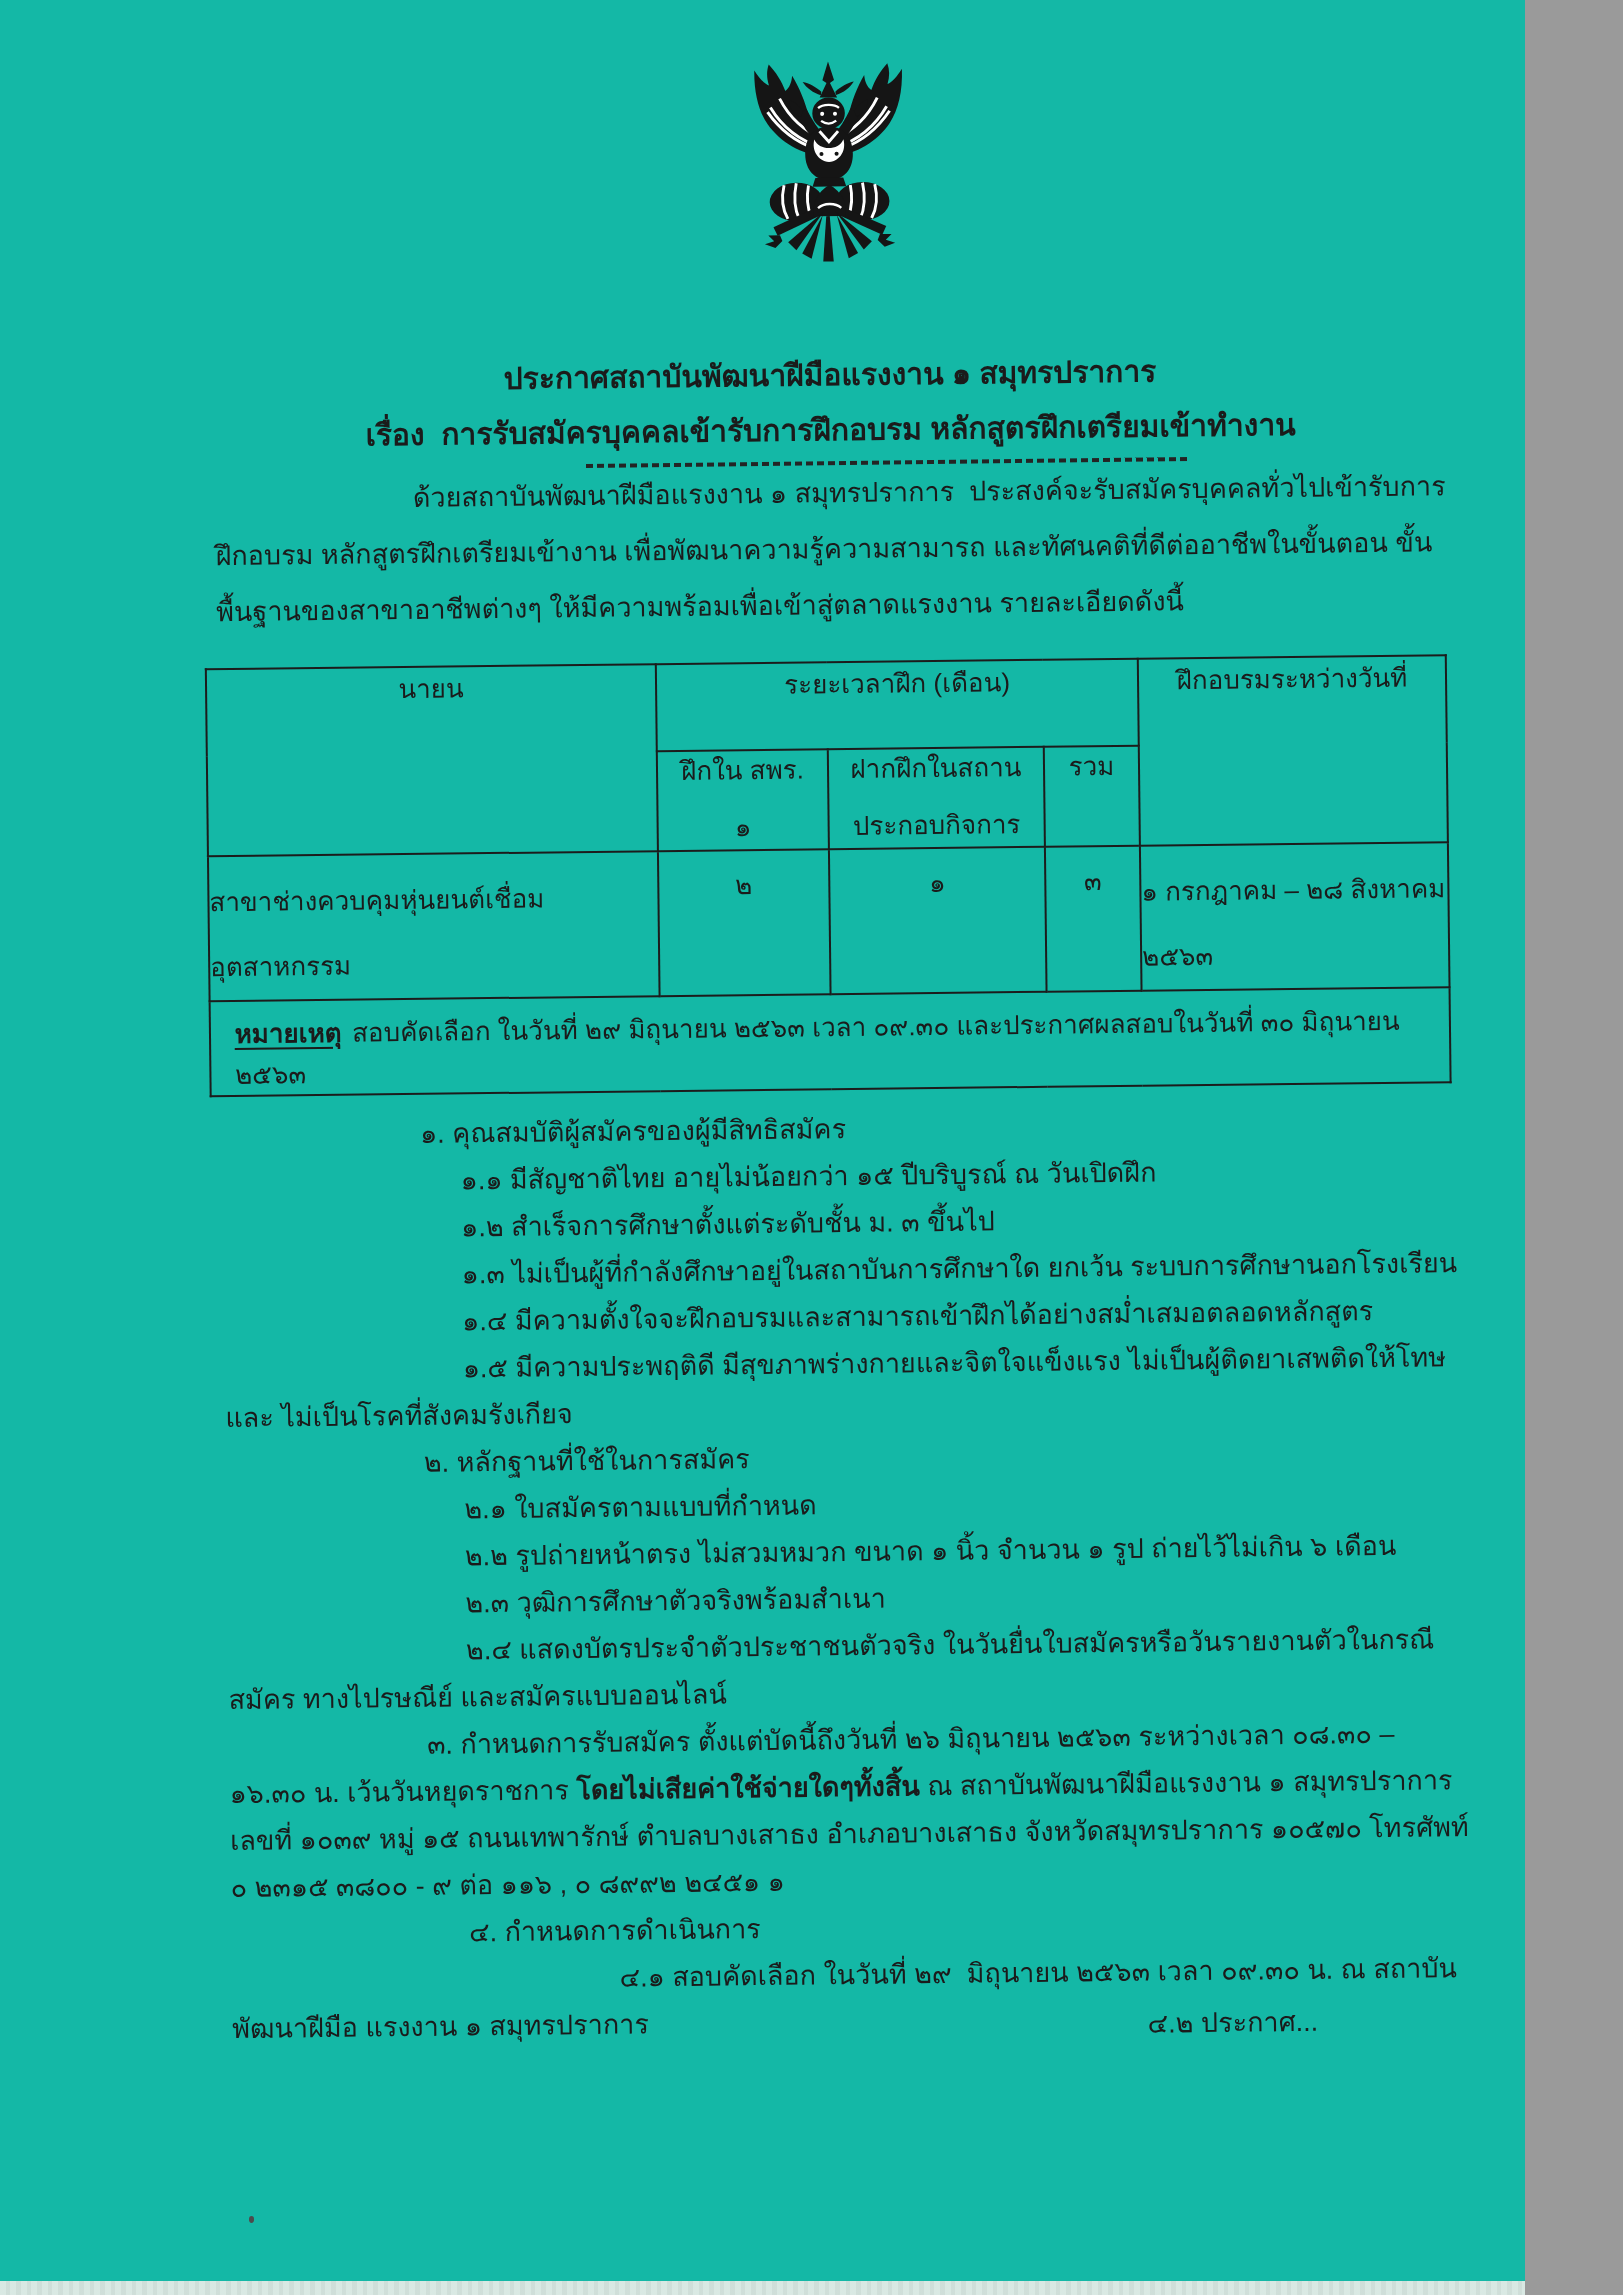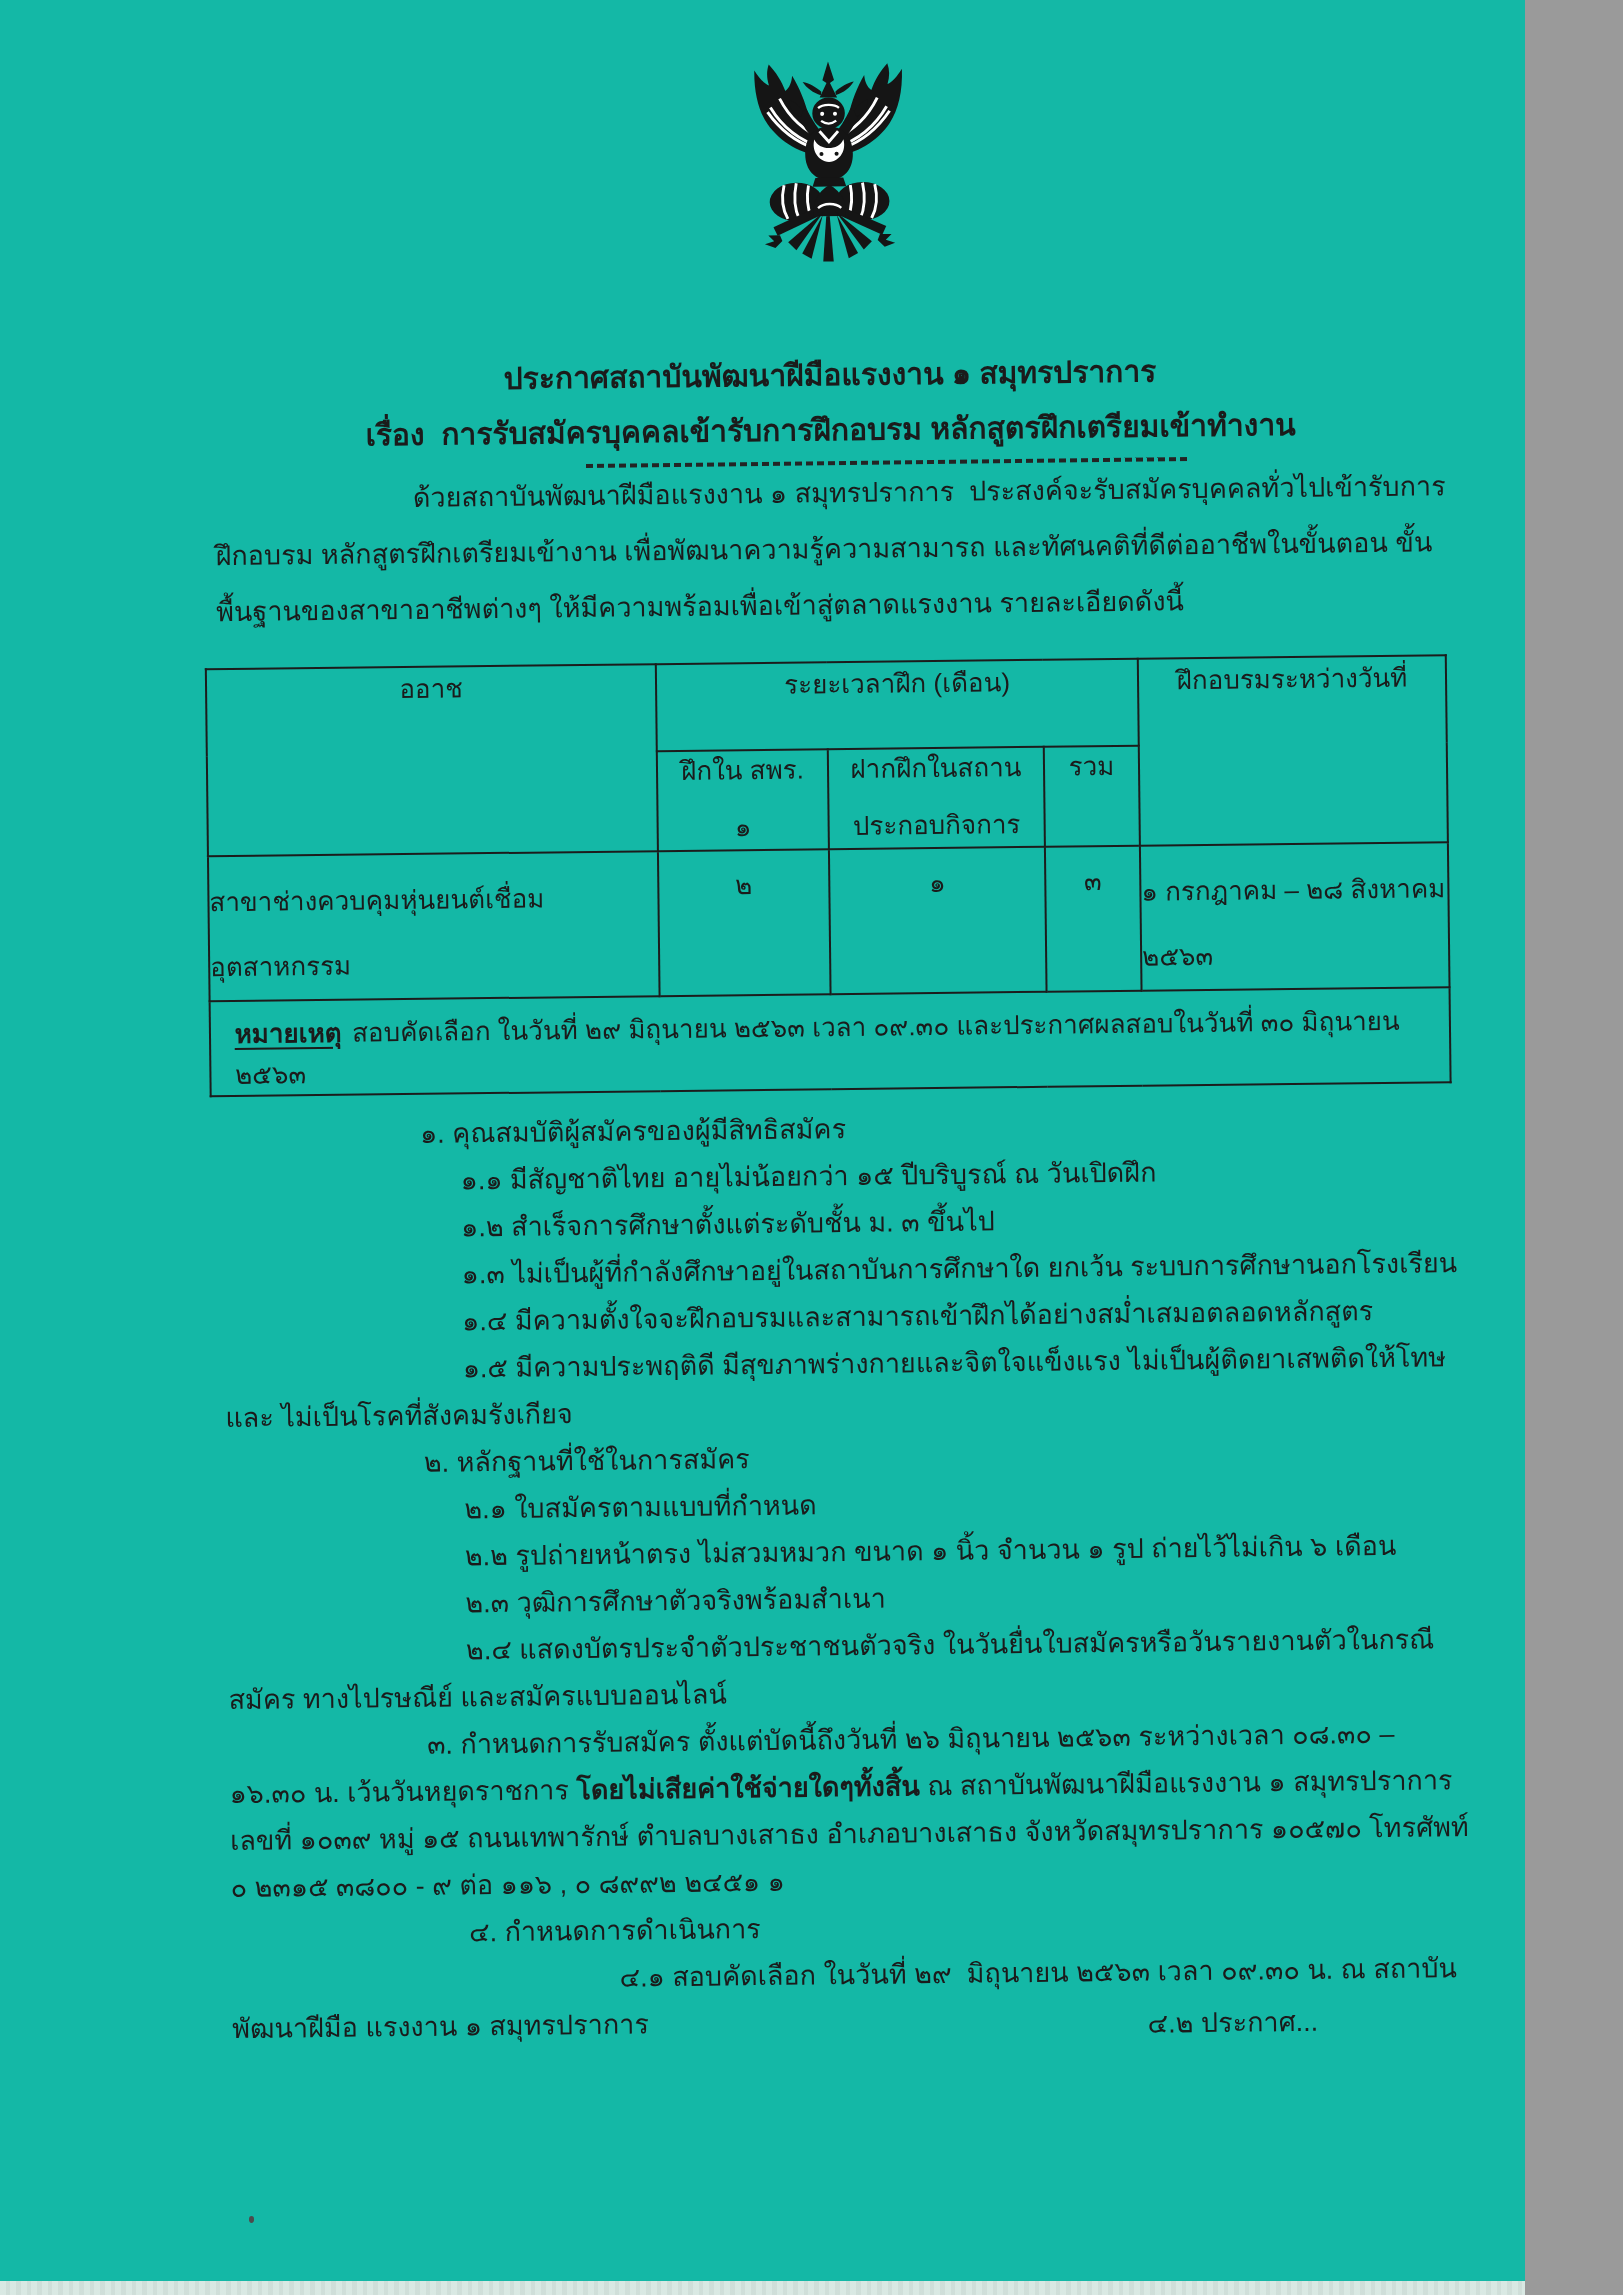--- a/index.html
+++ b/index.html
@@ -110,21 +110,21 @@
     <table class="doc-table">
       <colgroup>
         <col style="width:450px">
           <col style="width:171px">
           <col style="width:216px">
           <col style="width:95px">
           <col style="width:308px">
       </colgroup>
       <tbody>
         <tr>
-          <td rowspan="2" class="h-span"><span>ออาช</span></td>
+          <td rowspan="2" class="h-span"><span>นายน</span></td>
           <td colspan="3" class="h-group"><span>ระยะเวลาฝึก (เดือน)</span></td>
           <td rowspan="2" class="h-span"><span>ฝึกอบรมระหว่างวันที่</span></td>
         </tr>
         <tr>
           <td class="h-sub">
             <div>ฝึกใน สพร.</div>
             <div class="drop">๑</div>
           </td>
           <td class="h-sub">
             <div>ฝากฝึกในสถาน</div>

